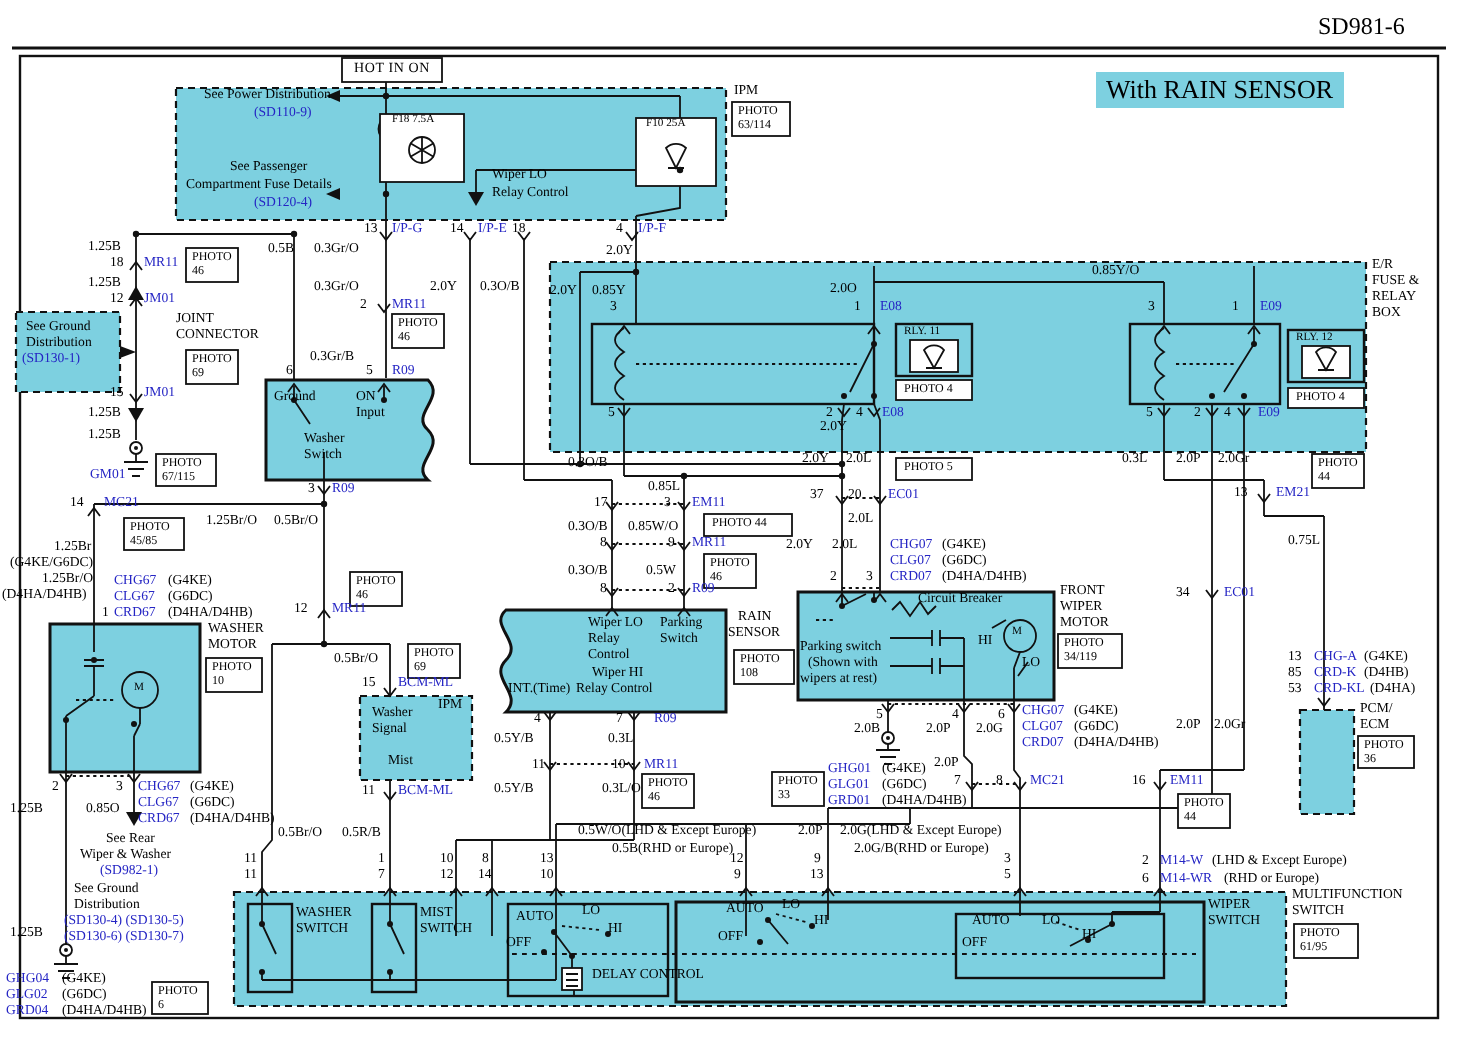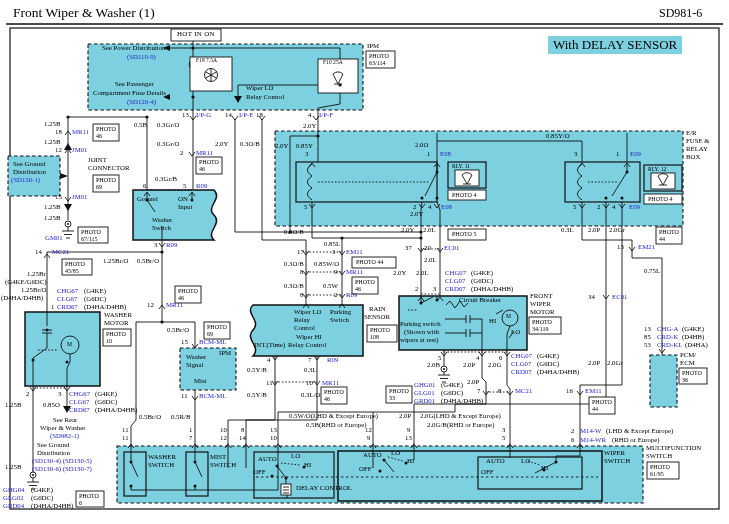--- a/index.html
+++ b/index.html
@@ -23,23 +23,22 @@
   .cy{fill:var(--cyan);stroke:var(--ink);stroke-width:1.1;stroke-dasharray:3.5,2.5;}
   .cys{fill:var(--cyan);stroke:var(--ink);stroke-width:1.5;}
   .wh{fill:#fff;stroke:var(--ink);stroke-width:.9;}
   .nf{fill:none;stroke:var(--ink);stroke-width:1.2;}
   .dot{fill:var(--ink);stroke:none;}
 </style>
 </head>
 <body>
 
 <div id="stage">
-  <div class="title">Front Wiper &amp; Washer (1)</div>
   <div class="code">SD981-6</div>
-  <div class="rain">With DELAY SENSOR</div>
+  <div class="rain">With RAIN SENSOR</div>
 
   <svg width="729" height="524" viewBox="0 0 729 524">
 
     <g>
       <path class="w2" d="M6,24 H723"></path>
       <rect class="nf" x="10" y="28" width="709" height="481"></rect>
     </g>
 
     <rect class="cy" x="88" y="44" width="275" height="66"></rect>
     <rect class="cy" x="275" y="131" width="408" height="95"></rect>

